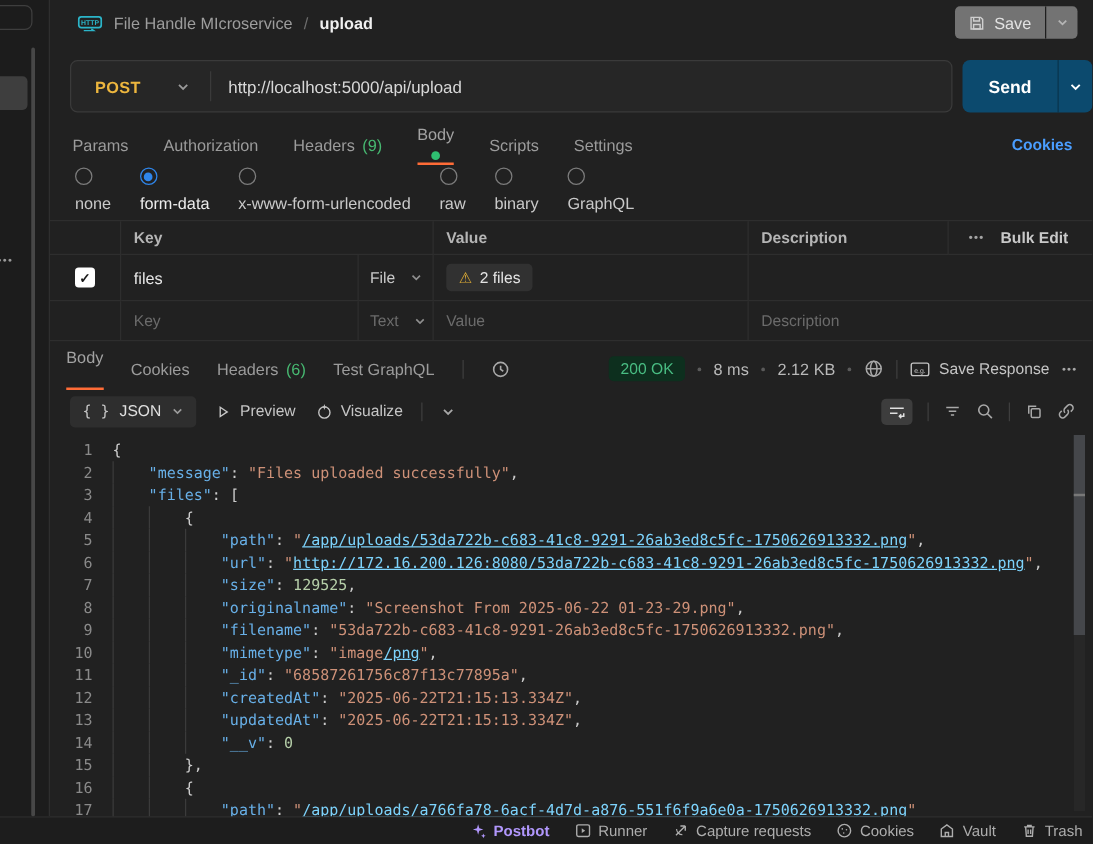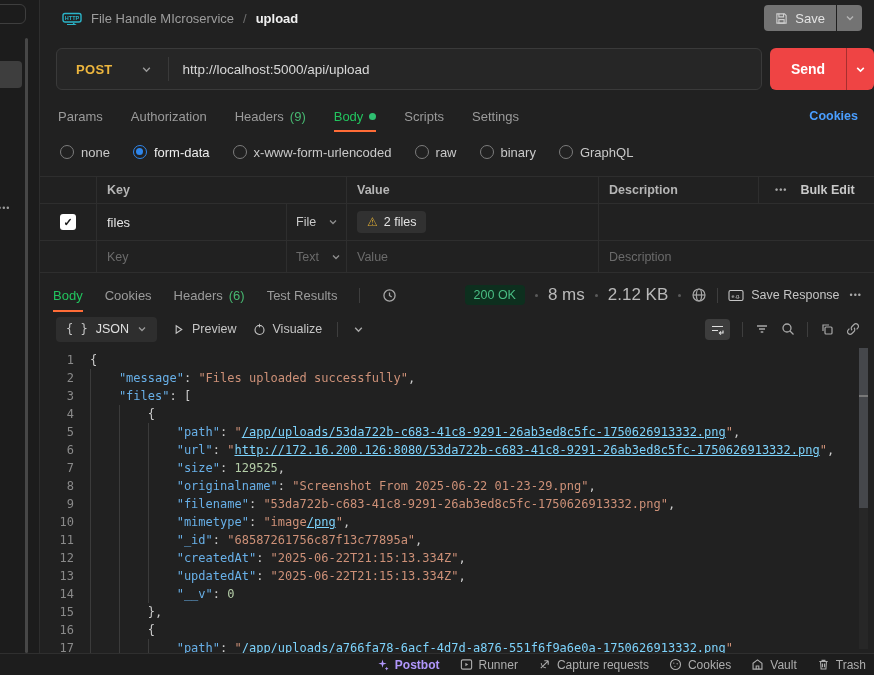--- a/index.html
+++ b/index.html
@@ -30,37 +30,37 @@
   .save-chev { width:25px; display:flex; align-items:center; justify-content:center; color:#b5b5b5; cursor:pointer; }
 
   
   .reqrow { display:flex; margin:12px 0 10px 16px; height:42px; flex-shrink:0; }
   .urlbox { flex:1; display:flex; align-items:center; background:#262626; border:1px solid #3a3a3a; border-radius:6px; margin-right:8px; min-width:0; }
   .method { display:flex; align-items:center; gap:28px; padding:0 16px 0 19px; cursor:pointer; }
   .method .m { color:#edb63e; font-weight:700; font-size:13px; letter-spacing:.3px; }
   .method .chev { color:#9a9a9a; }
   .urldiv { width:1px; align-self:stretch; margin:8px 0; background:#3a3a3a; }
   .urltxt { padding-left:14px; font-size:13.5px; color:#d8d8d8; white-space:nowrap; overflow:hidden; }
-  .sendbtn { width:104px; display:flex; align-items:stretch; background:#ef4444; border-radius:6px; overflow:hidden; color:#fff; flex-shrink:0; }
+  .sendbtn { width:104px; display:flex; align-items:stretch; background:#0c4a6e; border-radius:6px; overflow:hidden; color:#fff; flex-shrink:0; }
   .send-main { flex:1; display:flex; align-items:center; justify-content:center; font-size:14px; font-weight:700; cursor:pointer; }
   .send-div { width:1px; background:rgba(0,0,0,.30); }
   .send-chev { width:27px; display:flex; align-items:center; justify-content:center; cursor:pointer; }
 
   
   .tabsrow { height:32px; display:flex; align-items:center; padding:0 16px 0 18px; gap:28px; font-size:13px; flex-shrink:0; }
   .tab { position:relative; height:100%; display:flex; align-items:center; gap:6px; color:#9b9b9b; cursor:pointer; white-space:nowrap; }
-  .tab.active { color:#22c55e; }
+  .tab.active { color:#a3a3a3;flex-direction:column; }
   .tab.active::after { content:''; position:absolute; left:0; right:0; bottom:0; height:2px; background:#ff6c37; }
   .tab .count { color:#47b871; }
   .tab .dot { width:7px; height:7px; border-radius:50%; background:#2fbf71; }
   .cookies-link { margin-left:auto; color:#4a9eff; font-size:12.5px; font-weight:600; cursor:pointer; }
 
   
   .bodytypes { height:40px; display:flex; align-items:center; gap:23px; padding-left:20px; font-size:13px; color:#c9c9c9; flex-shrink:0; }
-  .bt { display:flex; gap:7px; cursor:pointer; }
+  .bt { display:flex; gap:7px; cursor:pointer;flex-direction:column; }
   .radio { width:14px; height:14px; border:1.5px solid #7c7c7c; border-radius:50%; position:relative; flex-shrink:0; }
   .bt.sel .radio { border-color:#2f86eb; }
   .bt.sel .radio::after { content:''; position:absolute; left:2.5px; top:2.5px; width:7px; height:7px; border-radius:50%; background:#2f86eb; }
   .bt.sel { color:#ededed; }
 
   
   .ftable { margin-top:4px; display:grid; grid-template-columns:57px 190px 60px 252px 160px 1fr;
     grid-template-rows:27px 37px 31px; border-top:1px solid #2e2e2e; border-bottom:1px solid #2e2e2e;
     font-size:12.5px; flex-shrink:0; }
   .fc { display:flex; align-items:center; border-bottom:1px solid #2e2e2e; }
@@ -82,21 +82,21 @@
   .bulkcell .more { color:#a5a5a5; font-size:9px; letter-spacing:1px; cursor:pointer; }
   .bulkcell .be { font-size:12.5px; color:#c9c9c9; cursor:pointer; }
 
   
   .resptabs { height:34px; margin-top:5px; display:flex; align-items:center; padding:0 12px 0 13px; gap:22px; font-size:13px; flex-shrink:0; }
   .vdiv { width:1px; height:15px; background:#3e3e3e; }
   .iconbtn { display:flex; align-items:center; color:#a8a8a8; cursor:pointer; }
   .respmeta { margin-left:auto; display:flex; align-items:center; gap:10px; }
   .statusbadge { background:#0d2f1e; color:#49bd83; padding:3px 9px; border-radius:4px; font-size:12.5px; cursor:pointer; }
   .sepdot { width:3px; height:3px; border-radius:50%; background:#5a5a5a; }
-  .meta { color:#b9b9b9; font-size:17px; }
+  .meta { color:#b9b9b9; font-size:13px; }
   .saveresp { display:flex; align-items:center; gap:7px; color:#c5c5c5; font-size:12.5px; cursor:pointer; }
 
   .rtoolbar { height:34px; display:flex; align-items:center; padding:0 14px 0 16px; gap:15px; flex-shrink:0; }
   .jsonbtn { display:flex; align-items:center; gap:8px; background:#2e2e2e; border-radius:4px; height:25px; padding:0 10px; cursor:pointer; }
   .jsonbtn .curly { color:#c5c5c5; font-size:12px; font-family:"DejaVu Sans Mono", monospace; }
   .jsonbtn .fmt { color:#e0e0e0; font-size:12.5px; }
   .tbitem { display:flex; align-items:center; gap:7px; color:#c5c5c5; font-size:12.5px; cursor:pointer; }
   .rttools { margin-left:auto; display:flex; align-items:center; gap:12px; color:#b8b8b8; }
   .wrapbtn { background:#3d3d3d; border-radius:4px; padding:4px 5px; display:flex; cursor:pointer; }
 
@@ -300,21 +300,21 @@
               <span>Body</span>
             </span>
             <span class="tab">
               <span>Cookies</span>
             </span>
             <span class="tab">
               <span>Headers</span>
               <span class="count">(6)</span>
             </span>
             <span class="tab">
-              <span>Test Results</span>
+              <span>Test GraphQL</span>
             </span>
           </span>
         <span class="vdiv"></span>
         <span class="iconbtn">
           <span>
             <svg width="15" height="15" viewBox="0 0 14 14" fill="none" stroke="currentColor" stroke-width="1.2">
               <circle cx="7" cy="7" r="5.2"></circle>
                 <path d="M7 4.2V7l2 1.4"></path>
             </svg>
           </span>

